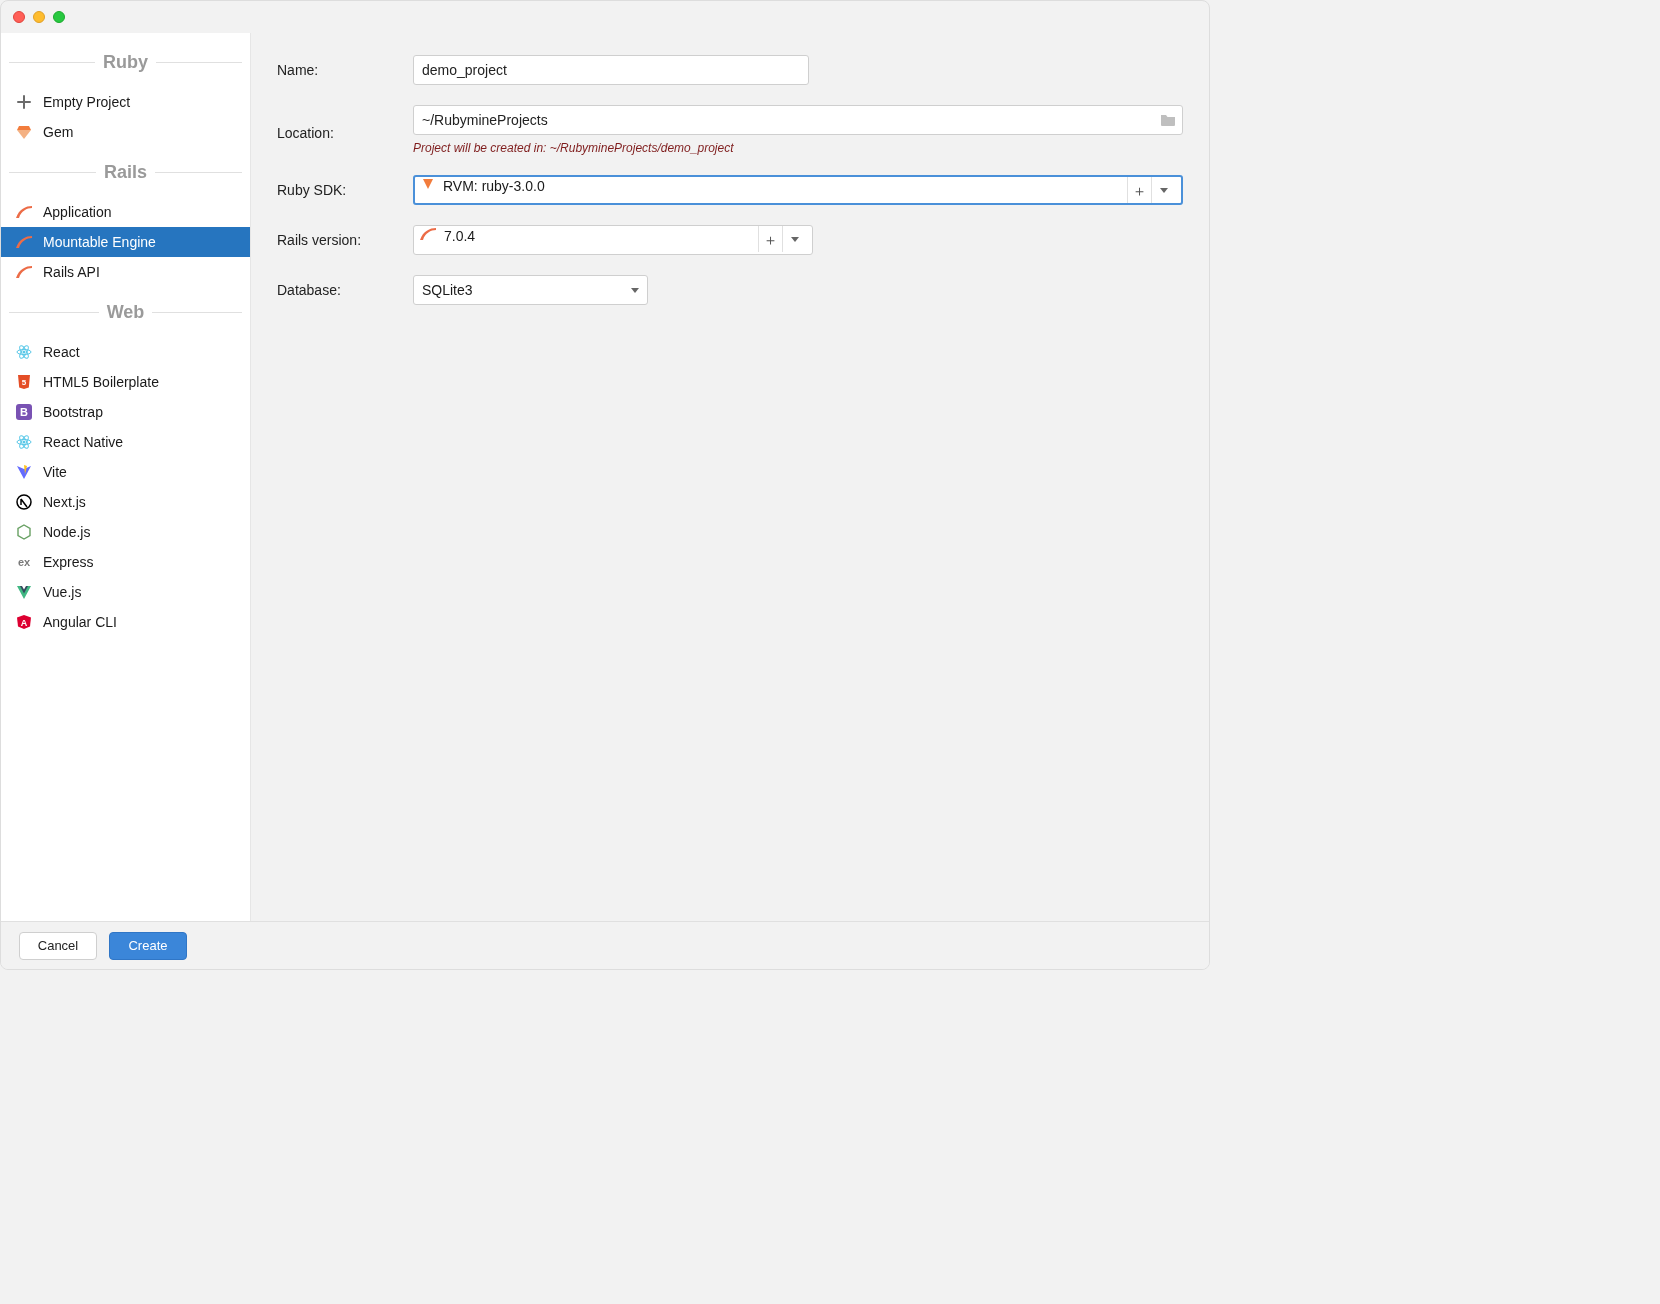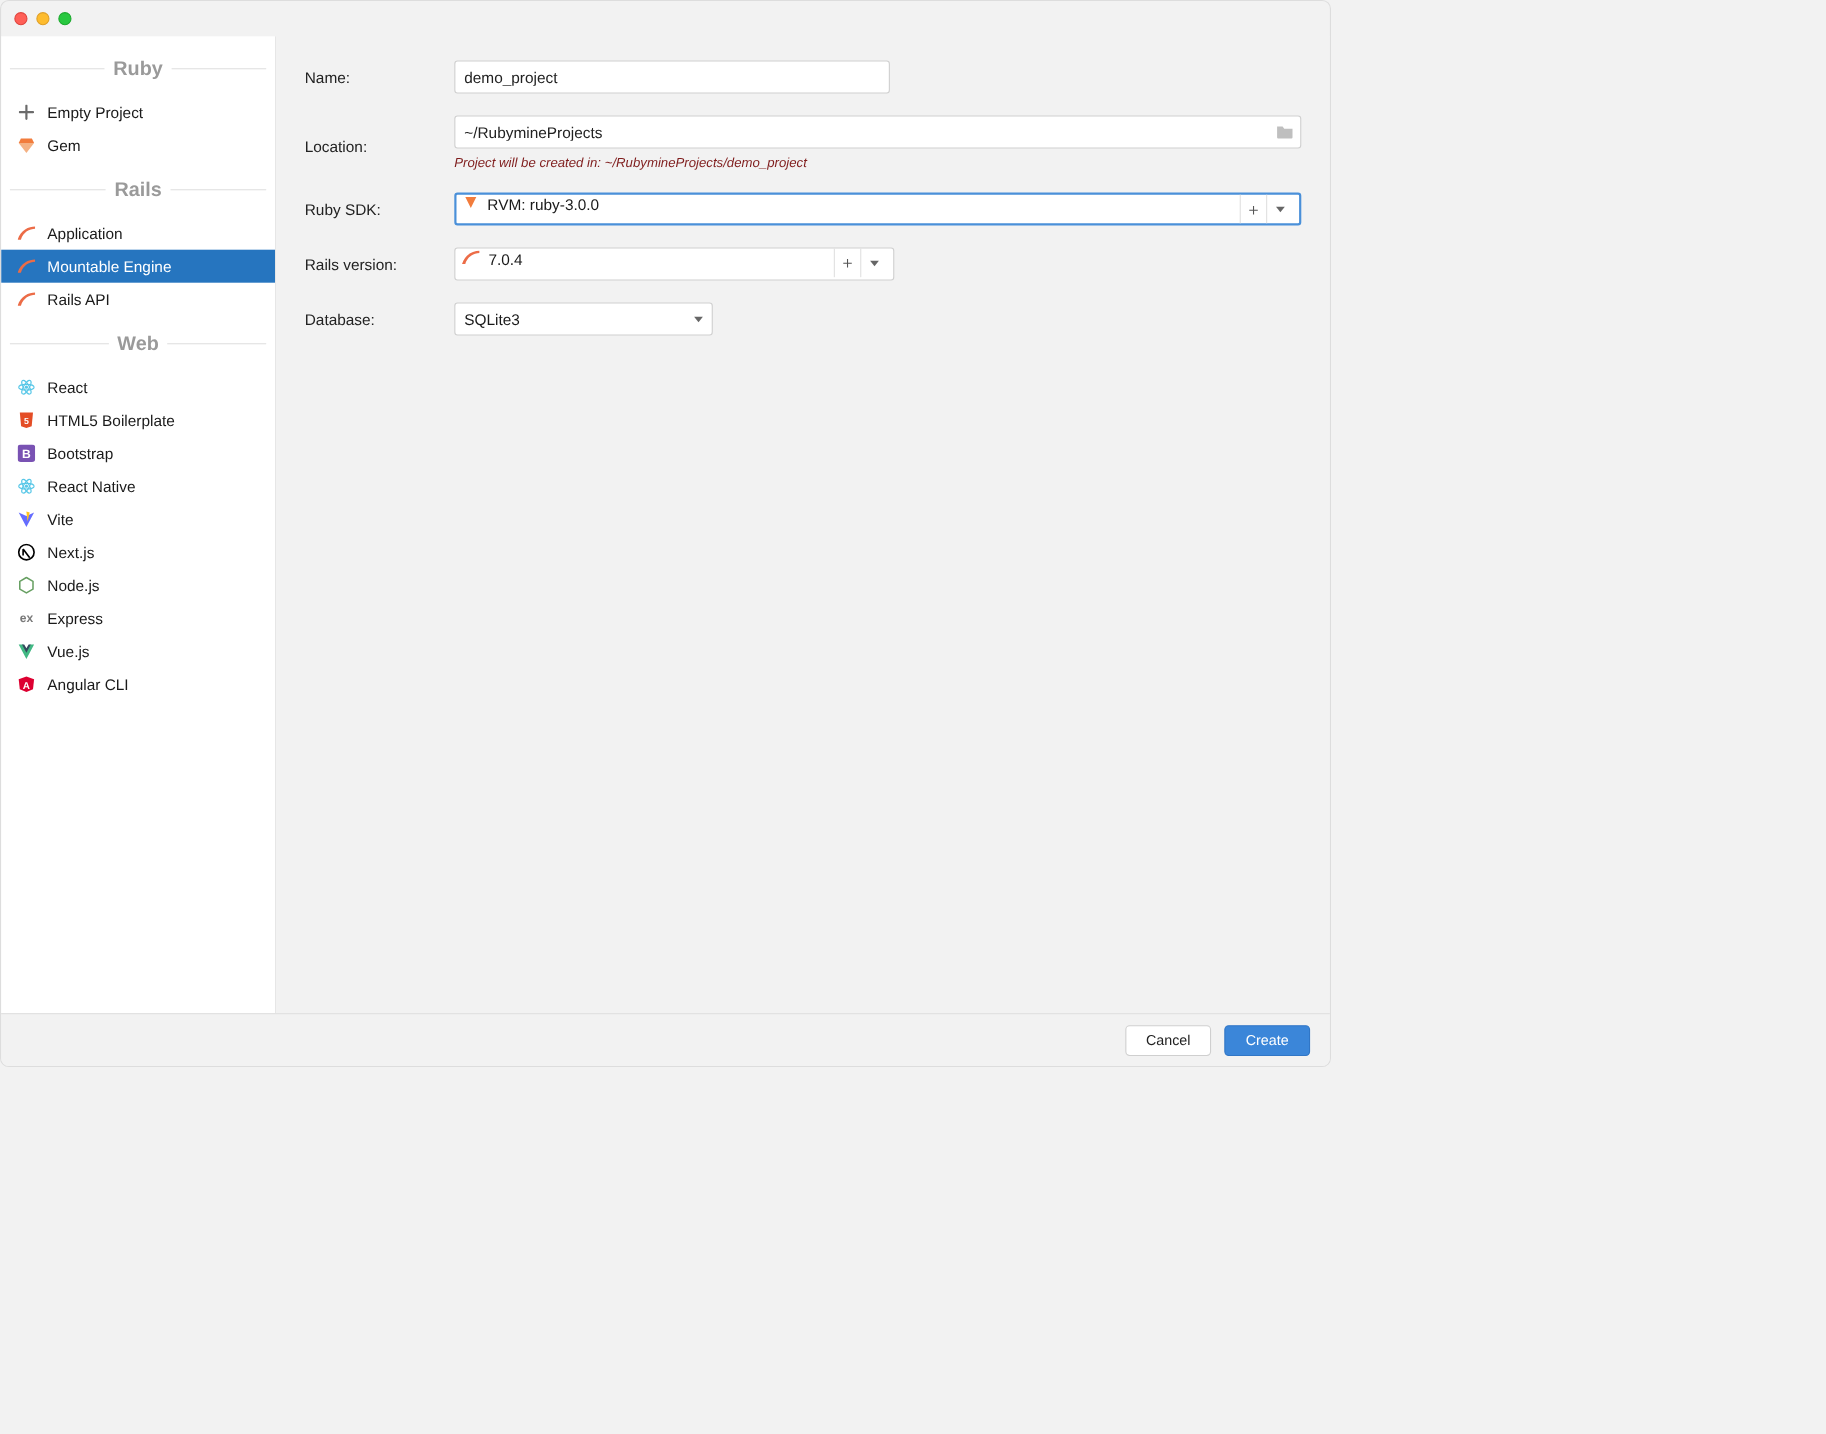--- a/index.html
+++ b/index.html
@@ -86,21 +86,21 @@
     border-top: 5px solid #666;
   }
   .plus-icon { font-size: 15px; color: #555; line-height: 1; }
   .select {
     display: flex; align-items: center; background: #fff; border: 1px solid #cfcfcf;
     border-radius: 3px; height: 30px; padding: 0 8px; font-size: 14px; justify-content: space-between;
     cursor: pointer;
   }
   .bottom-bar {
     height: 48px; border-top: 1px solid #e0e0e0; background: #f2f2f2;
-    display: flex; align-items: center; justify-content: flex-end; gap: 12px; padding: 0 18px;
+    display: flex; align-items: center; gap: 12px; padding: 0 18px;
   }
   .btn {
     height: 28px; min-width: 78px; padding: 0 16px; border-radius: 4px; font-size: 13px;
     display: flex; align-items: center; justify-content: center; cursor: pointer;
     border: 1px solid #cfcfcf; background: #fff; color: #222;
   }
   .btn.primary { background: #3b86d9; border-color: #3076c6; color: #fff; }
 </style>
 </head>
 <body>

